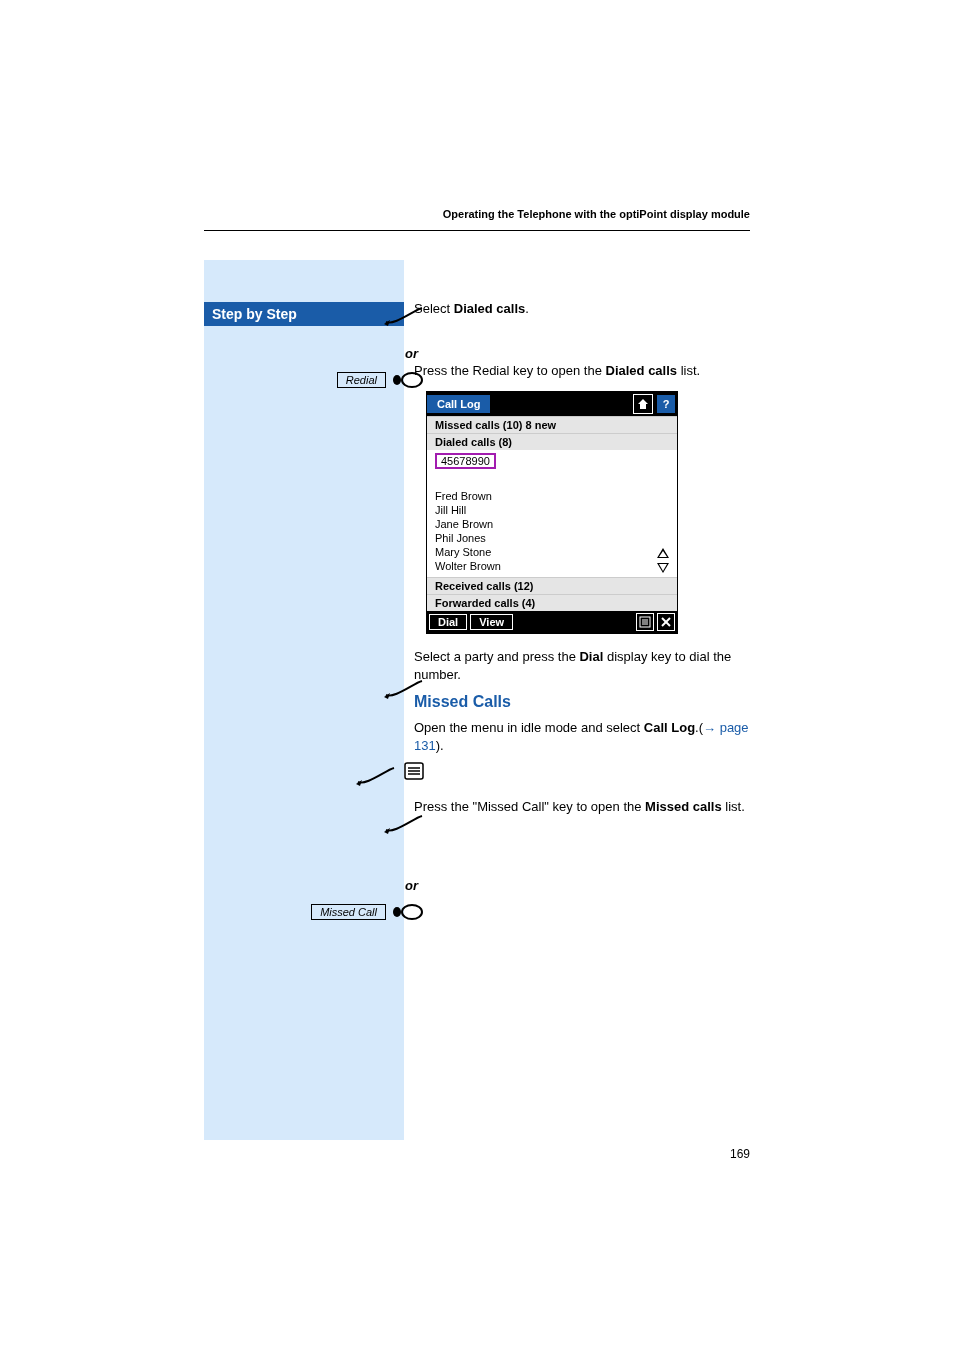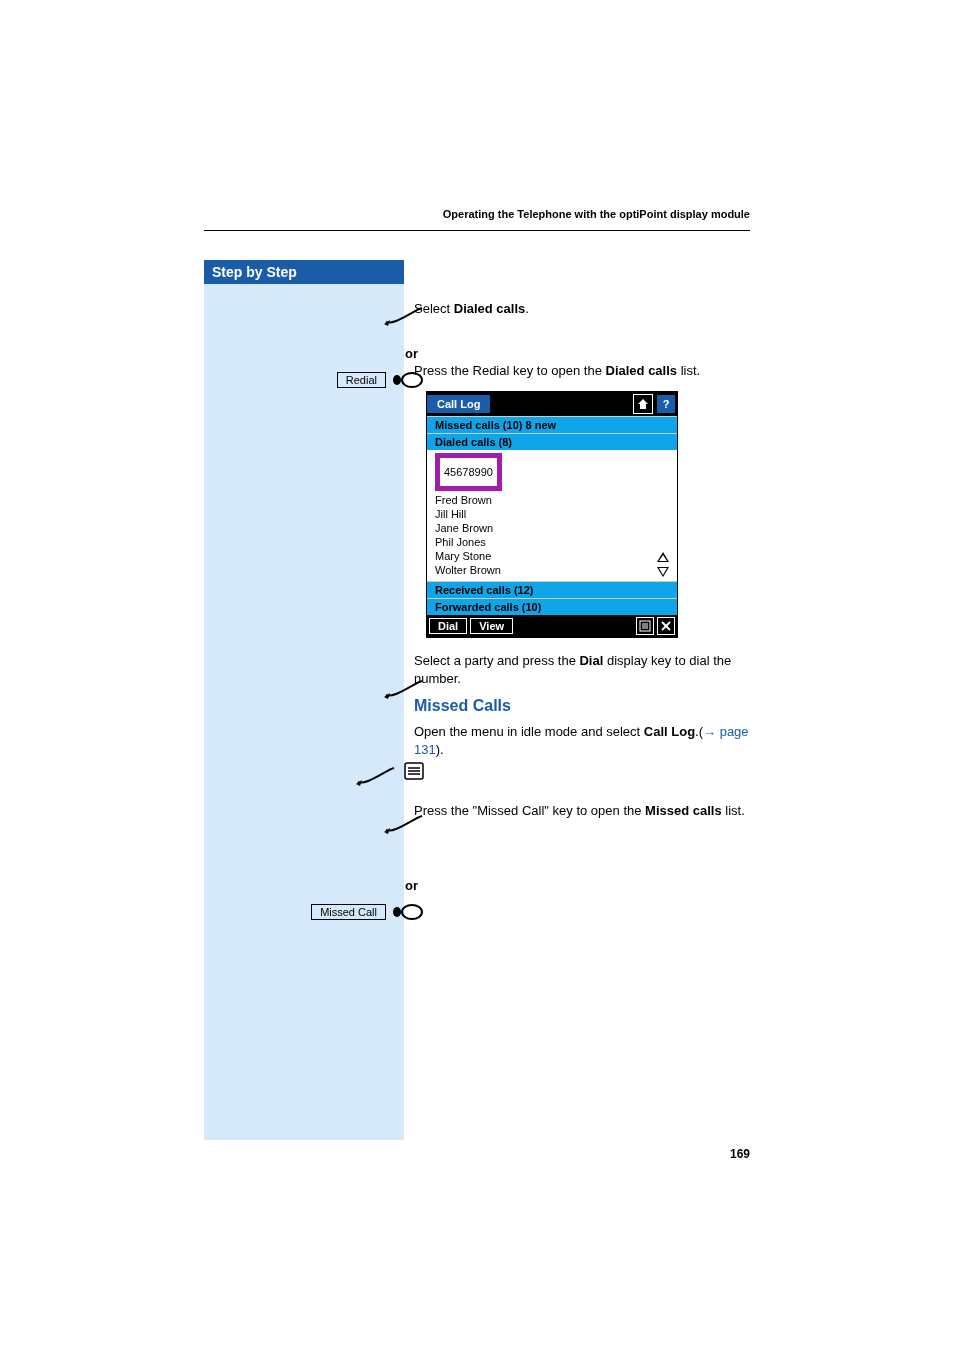--- a/index.html
+++ b/index.html
@@ -1,45 +1,45 @@
 <!DOCTYPE html>
 <html><head>
 <meta charset="utf-8">
 <style>
   html,body{margin:0;padding:0;background:#fff;color:#000;font-family:Arial,Helvetica,sans-serif;font-size:13px;}
   .page{width:954px;height:1351px;position:relative;margin:0 auto;}
   .hr-top{position:absolute;left:204px;right:204px;top:230px;border-top:1px solid #000;}
   .header-text{position:absolute;right:204px;top:208px;font-size:11px;font-weight:bold;}
   .sidebar{position:absolute;left:204px;top:260px;width:200px;height:880px;background:#d6e9fb;}
-  .sidebar-title{background:#1a5ca8;color:#fff;font-weight:bold;font-size:14px;padding:4px 8px;}
+  .sidebar-title{background:#1a5ca8;color:#fff;font-weight:bold;font-size:14px;padding:4px 8px;margin-top:42px;}
   .content{position:absolute;left:414px;top:260px;width:340px;}
-  .side-item{position:absolute;height:30px;left:0;width:232px;}
+  .side-item{position:absolute;height:30px;left:0;width:232px;font-style:italic;}
   .side-item .touch-line{position:absolute;right:12px;top:6px;}
   .side-item .text{position:absolute;right:18px;top:6px;font-weight:bold;font-size:13px;}
   .side-item .key-label{position:absolute;right:50px;top:4px;font-size:11px;border:1px solid #000;padding:1px 8px;}
   .side-item .key-shape{position:absolute;right:12px;top:4px;}
   .content p{margin:0 0 10px 0;line-height:1.35;}
   .content .or-spacer{height:34px;}
   .section-title{color:#1a5ca8;font-weight:bold;font-size:16px;margin-top:10px;margin-bottom:8px;}
   .phone-screen{width:250px;border:1px solid #000;margin:12px 0 14px 12px;font-size:11px;}
   .ps-header{background:#000;color:#fff;display:flex;align-items:center;}
   .ps-header .tab{background:#1a5ca8;color:#fff;font-weight:bold;padding:3px 10px;}
   .ps-header .fill{flex:1;background:#000;height:22px;}
   .ps-header .icon{width:18px;height:18px;display:flex;align-items:center;justify-content:center;margin:2px;}
   .ps-body{background:#fff;}
-  .ps-body .group-header{background:#0ea5e9;font-weight:bold;padding:2px 8px;border-top:1px solid #ccc;}
+  .ps-body .group-header{background:#e5e5e5;font-weight:bold;padding:2px 8px;border-top:1px solid #ccc;}
   .ps-list{position:relative;padding:2px 8px 4px 8px;}
   .ps-list .row{padding:1px 0;}
-  .ps-list .highlighted{border:5px solid #a21caf;padding:8px 4px;display:inline-block;margin-bottom:1px;}
+  .ps-list .highlighted{border:2px solid #a21caf;padding:0 4px;display:inline-block;margin-bottom:19px;}
   .ps-scroll{position:absolute;right:6px;bottom:2px;display:flex;flex-direction:column;gap:1px;}
   .ps-footer{background:#000;color:#fff;display:flex;align-items:center;padding:2px;}
   .ps-footer .btn{border:1px solid #fff;padding:1px 8px;font-weight:bold;margin-right:3px;font-size:11px;}
   .ps-footer .fill{flex:1;}
   .ps-footer .ibtn{border:1px solid #fff;width:16px;height:16px;display:flex;align-items:center;justify-content:center;margin-left:3px;}
-  .page-number{position:absolute;right:204px;bottom:190px;font-weight:bold;font-size:12px;}
+  .page-number{position:absolute;right:204px;bottom:190px;font-weight:normal;font-size:12px;}
   
   svg{display:block;}
   a.pageref{color:#1a5ca8;text-decoration:none;}
 </style>
 </head>
 <body>
 
 <div class="page">
 
   <div class="header-text">Operating the Telephone with the optiPoint display module</div>
@@ -166,21 +166,21 @@
                 <polygon points="8,2 14,12 2,12" fill="#000"></polygon>
                 <polygon points="8,5 12,11 4,11" fill="#fff"></polygon>
               </svg>
             <svg width="16" height="14">
                 <polygon points="2,2 14,2 8,12" fill="#000"></polygon>
                 <polygon points="4,3 12,3 8,10" fill="#fff"></polygon>
               </svg>
           </div>
         </div>
         <div class="group-header">Received calls (12)</div>
-        <div class="group-header">Forwarded calls (10)</div>
+        <div class="group-header">Forwarded calls (4)</div>
       </div>
       <div class="ps-footer">
         <span class="btn">Dial</span>
         <span class="btn">View</span>
         <span class="fill"></span>
         <span class="ibtn">
           <svg width="12" height="12">
               <rect x="1" y="1" width="10" height="10" fill="none" stroke="#fff"></rect>
               <line x1="3" y1="4" x2="9" y2="4" stroke="#fff"></line>
               <line x1="3" y1="6" x2="9" y2="6" stroke="#fff"></line>

